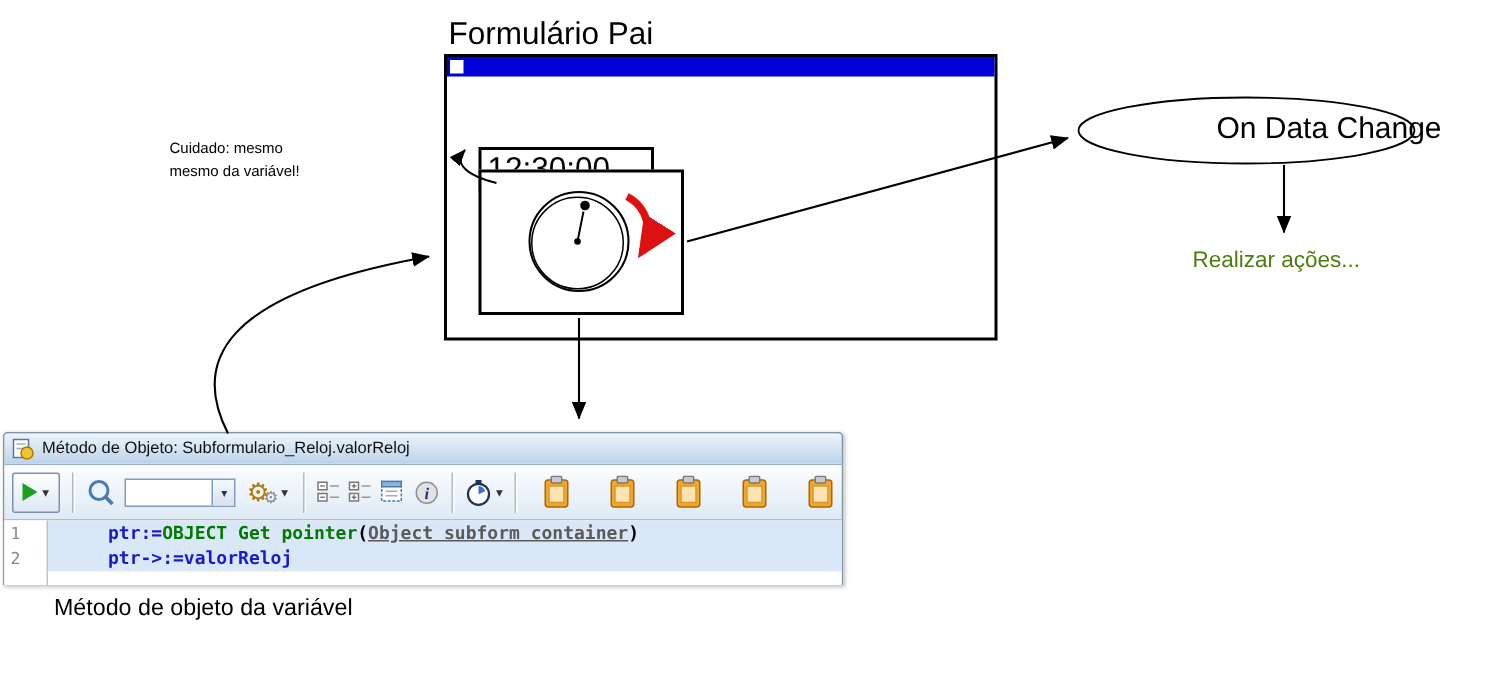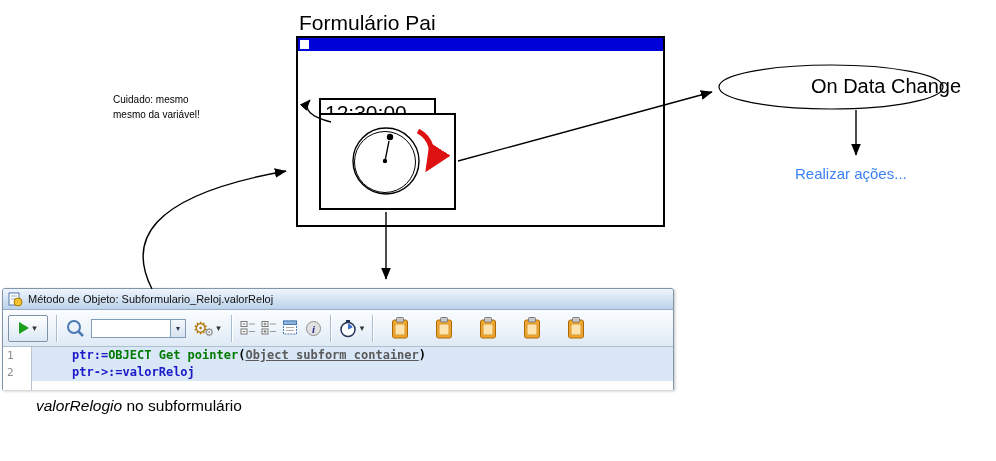--- a/index.html
+++ b/index.html
@@ -10,25 +10,25 @@
   .form-label { position: absolute; left: 299px; top: 11px; font-size: 21px; color: #000; }
   .parent-window { position: absolute; left: 296px; top: 36px; width: 369px; height: 191px; border: 2px solid #000; background: #fff; }
   .pw-titlebar { height: 13px; background: var(--titlebar_blue, #0000d8); position: relative; }
   .pw-sysbox { position: absolute; left: 2px; top: 2px; width: 9px; height: 9px; background: #fff; }
   .time-box { position: absolute; left: 21px; top: 28px; width: 117px; height: 30px; border: 2px solid #000; font-size: 21px; display: flex; align-items: center; padding-left: 4px; background: #fff; margin-top: 32px; }
   .clock-box { position: absolute; left: 21px; top: 75px; width: 137px; height: 97px; border: 2px solid #000; background: #fff; }
 
   
   .warning { position: absolute; left: 113px; top: 92px; font-size: 10px; line-height: 15px; color: #000; }
   .event-label { position: absolute; left: 758px; top: 75px; width: 256px; text-align: center; font-size: 20px; color: #000; }
-  .action-text { position: absolute; left: 795px; top: 165px; font-size: 15px; color: #3b82f6; }
+  .action-text { position: absolute; left: 795px; top: 165px; font-size: 15px; color: #4d7c0f; }
   .caption { position: absolute; left: 36px; top: 396px; font-size: 15.5px; line-height: 19px; color: #000; }
 
   
-  .editor-window { position: absolute; left: 2px; top: 288px; width: 672px; height: 102px; border: 1px solid #8096a8; background: #fff; border-radius: 3px 3px 0 0; box-shadow: 1px 1px 3px rgba(0,0,0,.25); }
+  .editor-window { position: absolute; left: 2px; top: 288px; width: 560px; height: 102px; border: 1px solid #8096a8; background: #fff; border-radius: 3px 3px 0 0; box-shadow: 1px 1px 3px rgba(0,0,0,.25); }
   .ed-titlebar { height: 21px; background: linear-gradient(#eef5fd, #bcd2ea); display: flex; align-items: center; padding-left: 5px; gap: 5px; border-bottom: 1px solid #96aec6; border-radius: 3px 3px 0 0; }
   .ed-title { font-size: 11px; color: #101010; white-space: nowrap; }
   .ed-toolbar { height: 37px; background: linear-gradient(#fbfdff, #dfeaf5); display: flex; align-items: center; padding: 0 5px; gap: 5px; border-bottom: 1px solid #aebfcf; overflow: hidden; }
   .tb-btn.run-btn { border: 1px solid #7f93a8; border-radius: 2px; background: linear-gradient(#ffffff, #dce8f4); width: 40px; height: 27px; display: flex; align-items: center; justify-content: center; gap: 3px; }
   .run-tri { width: 0; height: 0; border-left: 10px solid #1e9e1e; border-top: 6px solid transparent; border-bottom: 6px solid transparent; }
   .dd-arrow { font-size: 9px; color: #333; }
   .tb-sep { width: 1px; height: 27px; background: #a9bccd; margin: 0 3px; box-shadow: 1px 0 0 #fff; }
   .tb-icon { display: flex; align-items: center; justify-content: center; }
   .tb-combo { width: 95px; height: 19px; border: 1px solid #7f9db9; background: #fff; display: flex; align-items: stretch; }
   .combo-val { flex: 1; font-size: 11px; padding-left: 3px; }
@@ -222,16 +222,16 @@
   <div class="warning">
     <div>Cuidado: mesmo</div>
     <div>mesmo da variável!</div>
   </div>
 
   <div class="event-label">On Data Change</div>
 
   <div class="action-text">Realizar ações...</div>
 
   <div class="caption">
-    <div><i>valorRelogio</i><span> no subformulário</span></div>
+    <div>Método de objeto da variável</div>
   </div>
 
 </div>
 
 </body></html>

